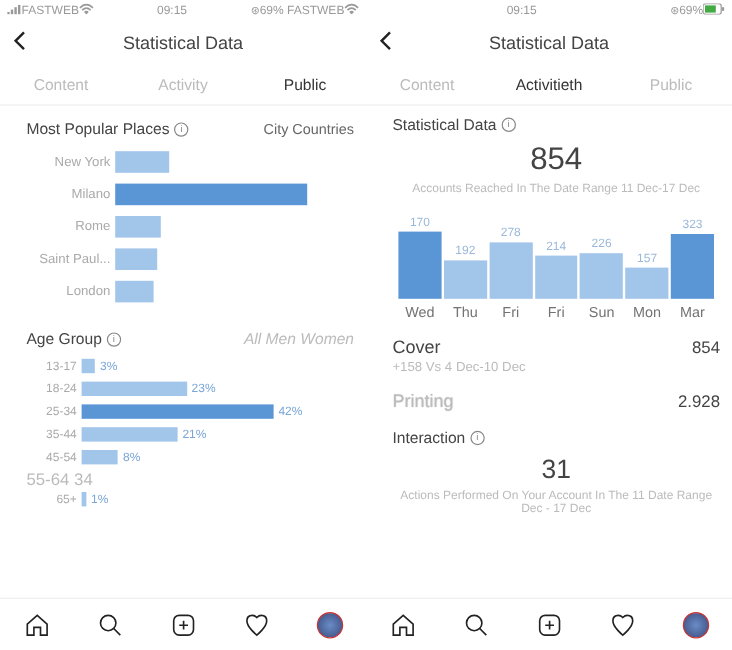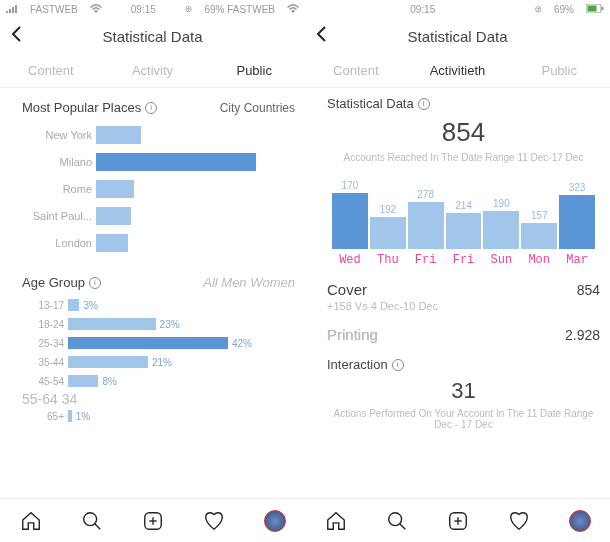--- a/index.html
+++ b/index.html
@@ -1,21 +1,21 @@
 <!DOCTYPE html>
 <html><head>
 <meta charset="utf-8">
 <style>
   * { margin: 0; padding: 0; box-sizing: border-box; }
   body { font-family: -apple-system, BlinkMacSystemFont, "Segoe UI", Helvetica, Arial, sans-serif; background: #fff; color: #333; width: 610px; height: 542px; overflow: hidden; }
   .container { display: flex; width: 610px; height: 542px; }
   .panel { width: 305px; height: 542px; display: flex; flex-direction: column; position: relative; }
   
   .status-bar { height: 18px; display: flex; justify-content: space-between; align-items: center; padding: 0 6px; font-size: 10px; color: #999; }
-  .status-left, .status-right { display: flex; align-items: center; gap: 12px; }
+  .status-left, .status-right { display: flex; align-items: center; gap: 0; }
   
   .header { display: flex; align-items: center; justify-content: center; height: 36px; position: relative; }
   .back { position: absolute; left: 10px; font-size: 18px; color: #222; }
   .header-title { font-size: 15px; color: #444; }
   
   .tabs { display: flex; height: 34px; border-bottom: 1px solid #eee; }
   .tab { flex: 1; display: flex; align-items: center; justify-content: center; font-size: 13px; color: #bbb; }
   .tab.active { color: #333; font-weight: 500; }
   
   .content { flex: 1; padding: 8px 10px 0 10px; overflow: hidden; margin-left: 12px; }
@@ -41,21 +41,21 @@
   .age-big { font-size: 14px; color: #bbb; font-weight: 500; }
   
   .big-number { font-size: 26px; color: #444; text-align: center; margin-top: 6px; }
   .caption { font-size: 10px; color: #bbb; text-align: center; margin-top: 4px; }
   .vbar-chart { display: flex; align-items: flex-end; justify-content: space-between; height: 76px; margin: 10px 4px 0 4px; }
   .vbar-col { flex: 1; display: flex; flex-direction: column; align-items: center; justify-content: flex-end; height: 100%; margin: 0 1px; }
   .vbar-val { font-size: 10px; color: #9ab8db; margin-bottom: 2px; }
   .vbar-bar { width: 100%; background: #a2c5ea; }
   .vbar-bar.dark { background: #5a96d6; }
   .vbar-labels { display: flex; justify-content: space-between; margin: 4px 4px 0 4px; }
-  .vbar-day { flex: 1; text-align: center; font-size: 12px; color: #ec4899; font-family: Liberation Mono, monospace; }
+  .vbar-day { flex: 1; text-align: center; font-size: 12px; color: #737373; }
   
   .metric-row { display: flex; justify-content: space-between; align-items: baseline; margin-top: 14px; }
   .metric-name { font-size: 15px; color: #444; }
   .metric-val { font-size: 14px; color: #444; }
   .metric-sub { font-size: 11px; color: #bbb; margin-top: 2px; }
   .printing { color: #bbb; text-shadow: 0 0 1px #bbb; }
   
   .bottom-nav { height: 44px; border-top: 1px solid #eee; display: flex; align-items: center; justify-content: space-around; }
   .nav-icon { width: 22px; height: 22px; display: flex; align-items: center; justify-content: center; color: #222; }
   .nav-icon svg { width: 22px; height: 22px; }
@@ -290,21 +290,21 @@
           </div>
           <div class="vbar-col">
             <div class="vbar-val">278</div>
             <div class="vbar-bar" style="height: 46.6108px;"></div>
           </div>
           <div class="vbar-col">
             <div class="vbar-val">214</div>
             <div class="vbar-bar" style="height: 35.8802px;"></div>
           </div>
           <div class="vbar-col">
-            <div class="vbar-val">190</div>
+            <div class="vbar-val">226</div>
             <div class="vbar-bar" style="height: 37.8922px;"></div>
           </div>
           <div class="vbar-col">
             <div class="vbar-val">157</div>
             <div class="vbar-bar" style="height: 26.3234px;"></div>
           </div>
           <div class="vbar-col">
             <div class="vbar-val">323</div>
             <div class="vbar-bar dark" style="height: 54.1557px;"></div>
           </div>

